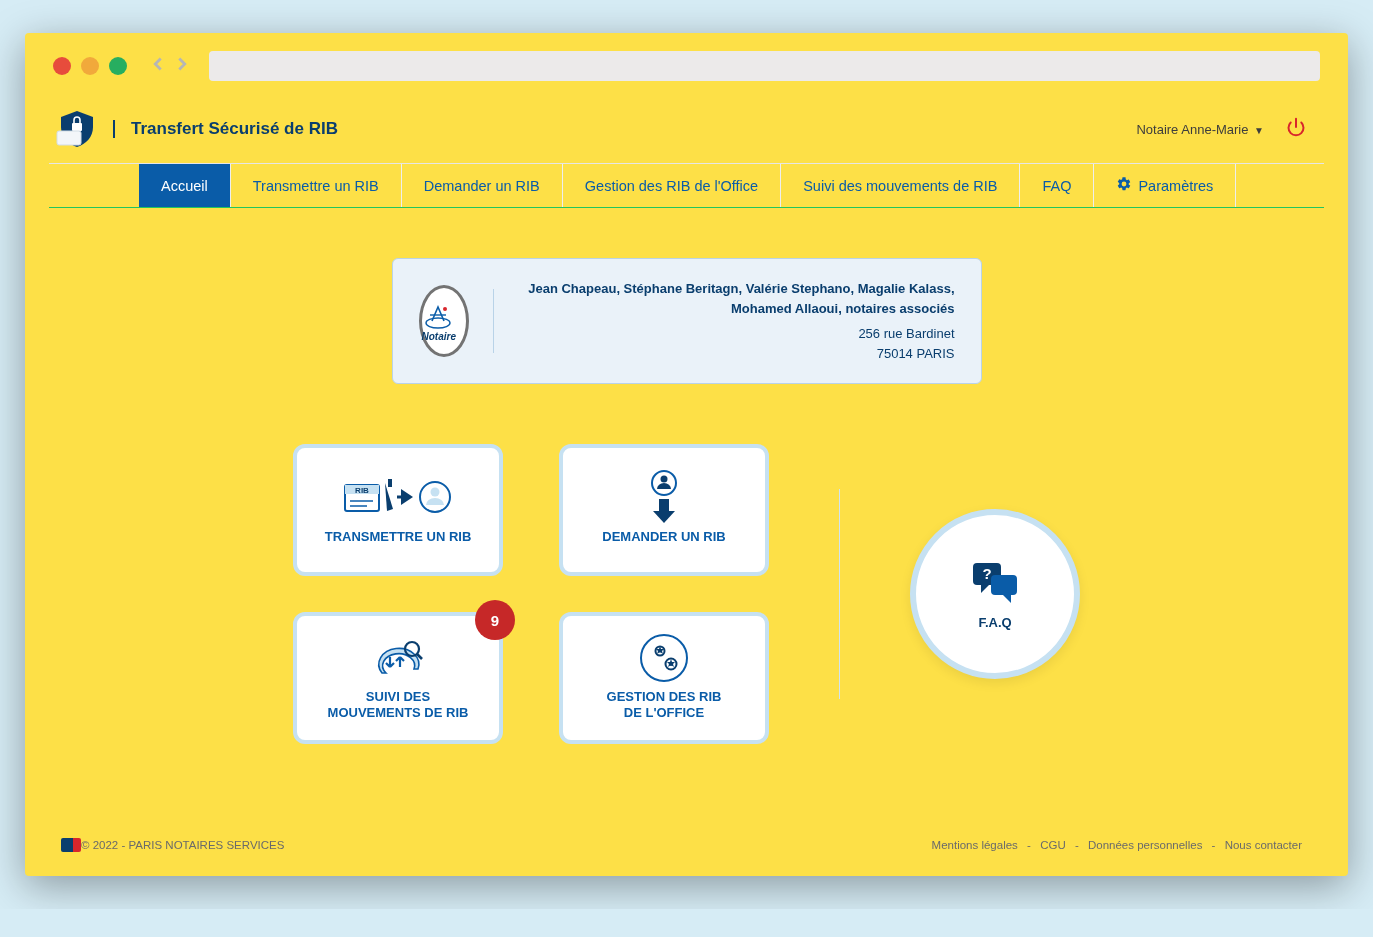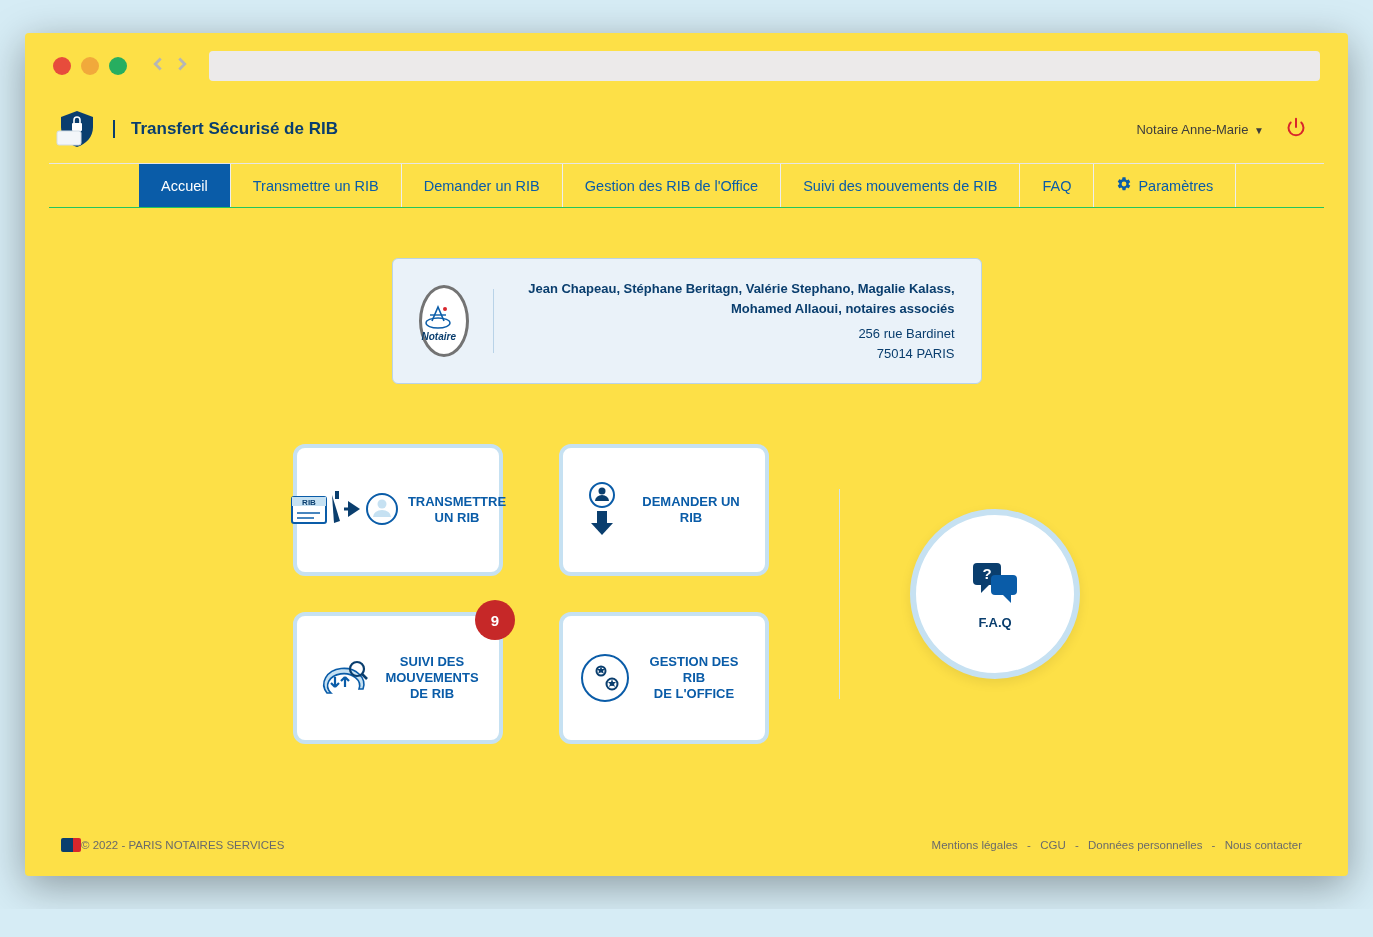--- a/index.html
+++ b/index.html
@@ -92,21 +92,21 @@
     gap: 70px; margin-top:60px;
   }
   .tiles-grid {
     display:grid; grid-template-columns: repeat(2, 210px);
     gap: 36px 56px;
   }
   .tile {
     position:relative;
     border:4px solid #c6e1f2; border-radius:12px;
     background:#fff; height:132px;
-    display:flex; flex-direction:row; align-items:center; justify-content:center;
+    display:flex; flex-direction:column; align-items:center; justify-content:center;
     gap:8px; cursor:pointer; text-align:center;
     padding:16px;
   }
   .tile-label { color:#0a5ca8; font-size:13px; font-weight:600; line-height:1.25; }
   .tile-icon { height:46px; display:flex; align-items:center; justify-content:center; }
   .badge {
     position:absolute; top:-16px; right:-16px;
     width:40px; height:40px; border-radius:50%; background:#c62828;
     color:#fff; display:flex; align-items:center; justify-content:center;
     font-weight:700; font-size:15px;

